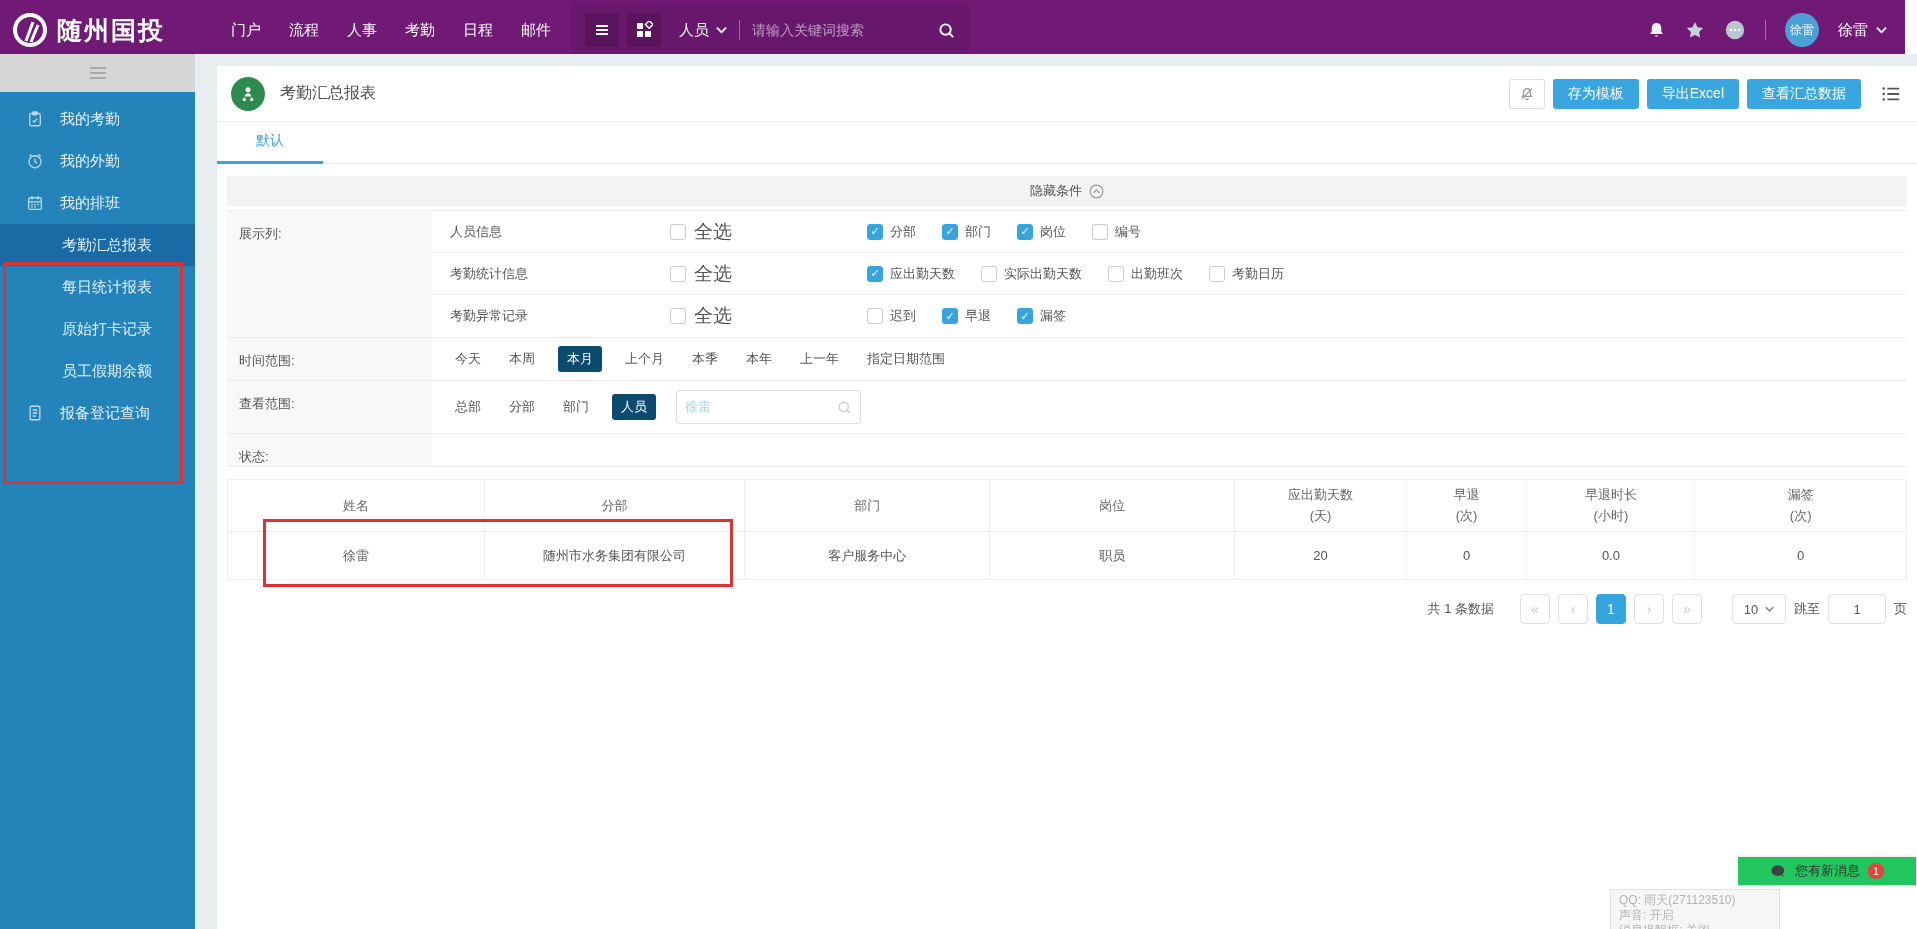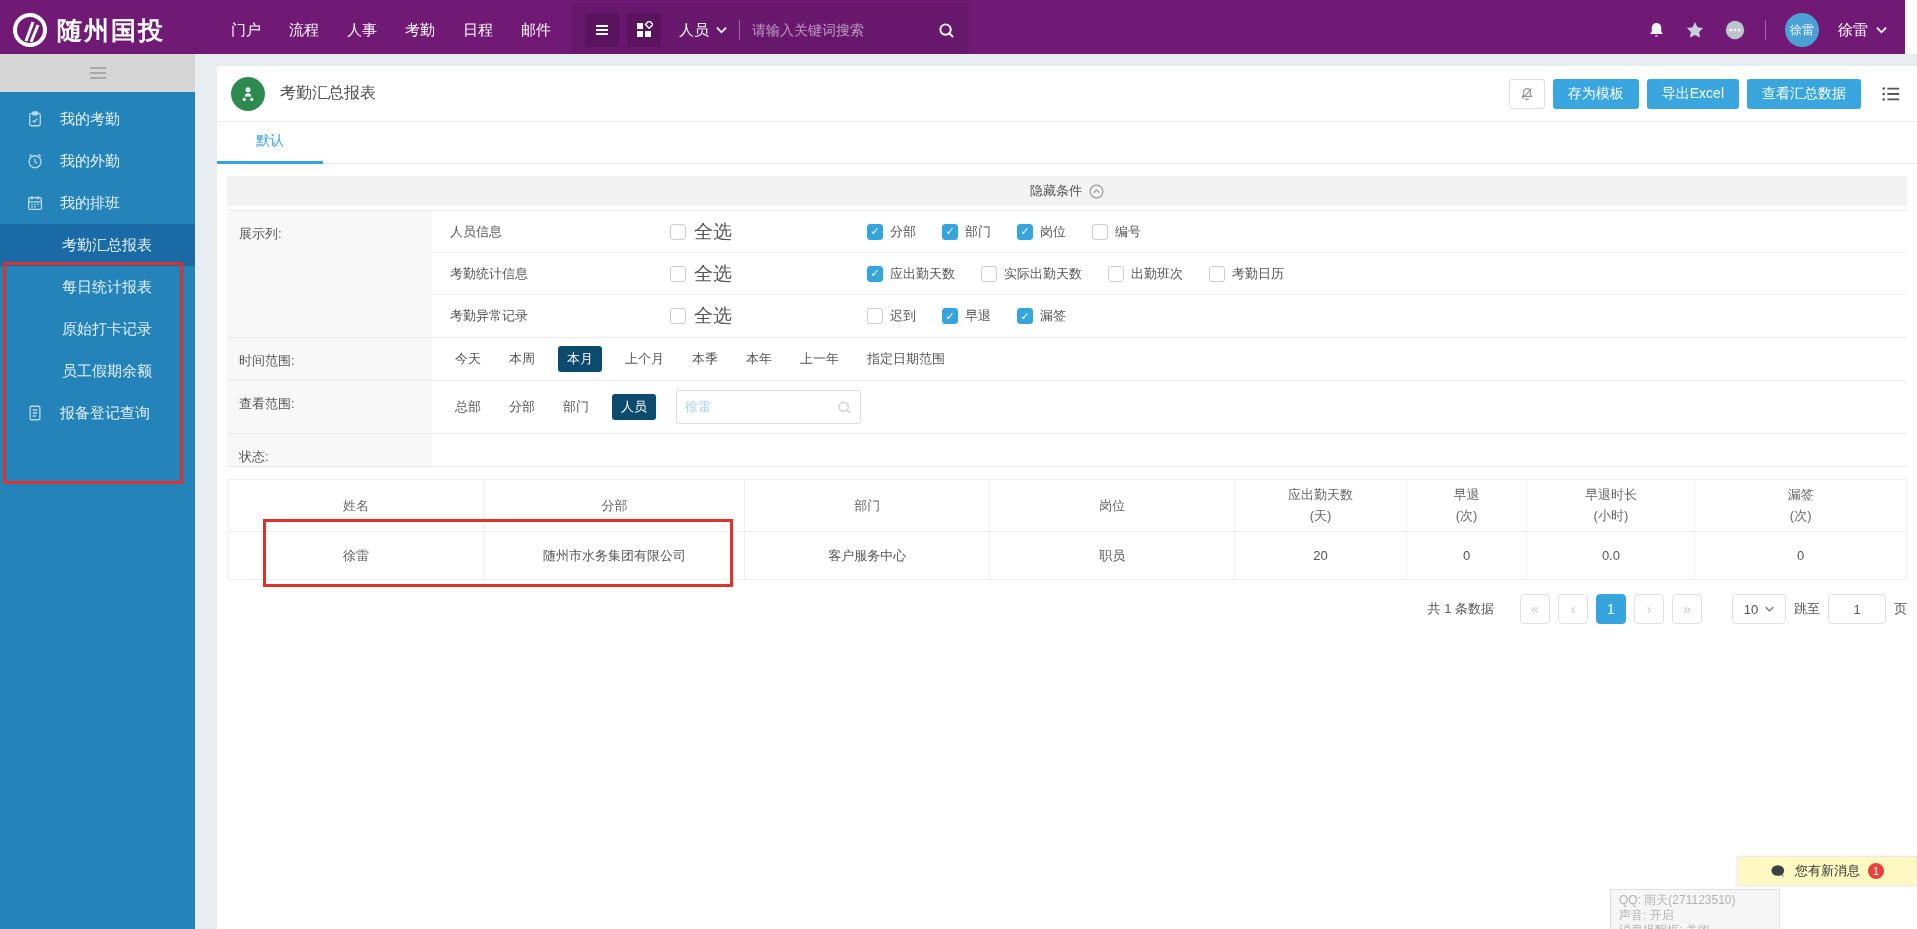--- a/index.html
+++ b/index.html
@@ -99,21 +99,21 @@
   .pg-total { margin-right:18px; }
   .pg-btn { min-width:30px; height:30px; border:1px solid #e0e0e0; border-radius:4px; background:#fff;
             color:#c9c9c9; display:flex; align-items:center; justify-content:center; font-size:14px;
             cursor:pointer; }
   .pg-btn.active { background:#36a4dd; border-color:#36a4dd; color:#fff; }
   .pg-size { width:54px; height:30px; border:1px solid #e0e0e0; border-radius:4px; display:flex;
              align-items:center; justify-content:center; gap:7px; margin-left:22px; cursor:pointer; }
   .pg-jump-input { width:58px; height:30px; border:1px solid #e0e0e0; border-radius:4px;
                    text-align:center; font-size:13px; color:#555; outline:none; font-family:inherit; }
   
-  .msg-bar { position:absolute; right:0; top:801px; width:180px; height:30px; background:#fef9c3;
+  .msg-bar { position:absolute; right:0; top:801px; width:180px; height:30px; background:#22c55e;
              border:1px solid #ececec; box-shadow:0 0 4px rgba(0,0,0,0.08); display:flex;
              align-items:center; justify-content:center; gap:8px; font-size:13px; color:#333;
              cursor:pointer; }
   .msg-badge { width:16px; height:16px; border-radius:50%; background:#e8413c; color:#fff;
                font-size:11px; display:flex; align-items:center; justify-content:center; }
   .qq-tip { position:absolute; left:1610px; top:889px; width:170px; background:#f6f6f6;
             border:1px solid #e0e0e0; padding:3px 8px; font-size:12px; color:#b3b3b3; line-height:15px; }
   
   .anno { position:absolute; border:3px solid #e03131; pointer-events:none; z-index:50; }
   #anno-sidebar { left:3px; top:262px; width:180px; height:222px; }

